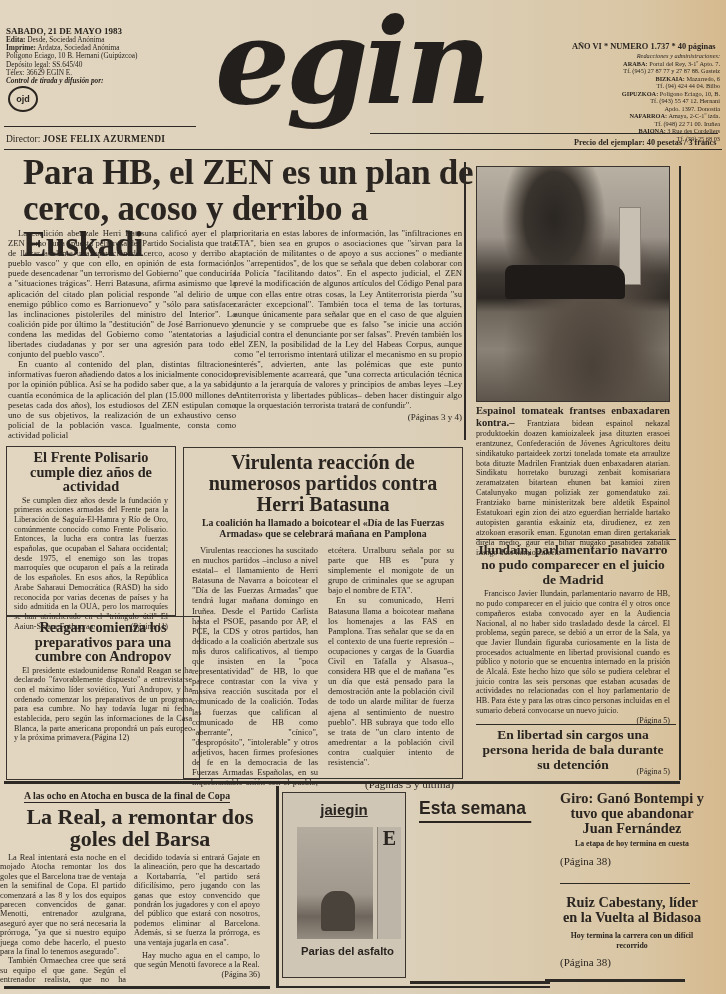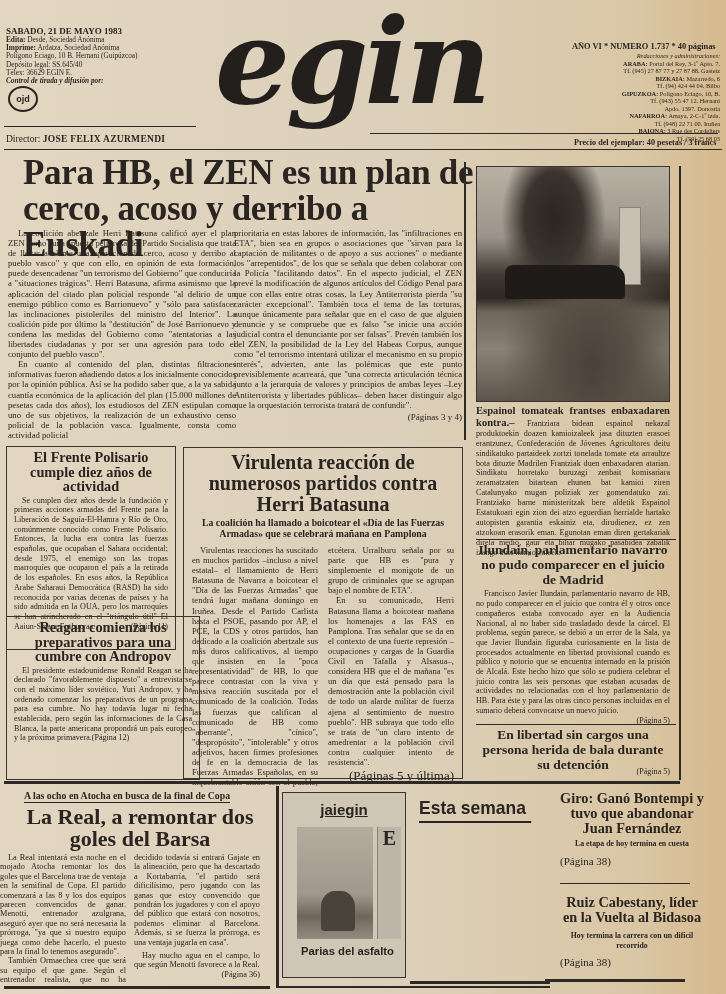--- a/index.html
+++ b/index.html
@@ -39,21 +39,21 @@
       radial-gradient(ellipse at 60% 85%, #4a4139 0%, #5a5046 25%, transparent 55%),
       linear-gradient(180deg, #b8b0a2 0%, #9c948a 30%, #403a34 46%, #2d2824 56%, #6e665b 62%, #8a8276 78%, #5d554b 100%);
   }
   .photo .car { position: absolute; left: 28px; top: 98px; width: 120px; height: 34px; background: #1f1b18; border-radius: 8px 14px 4px 4px; }
   .photo .gate { position: absolute; right: 28px; top: 40px; width: 22px; height: 78px; background: #c8c0b2; border: 1px solid #8a8276; }
   .caption { left: 476px; top: 405px; width: 194px; font-size: 8.1px; line-height: 9.9px; }
   .caption .cap-title { font-weight: bold; font-size: 10.6px; line-height: 11px; }
   
   .box { position: absolute; border: 1.2px solid #3a342e; }
   .box-head { font-weight: bold; text-align: center; }
-  .polis { left: 6px; top: 446px; width: 170px; height: 204px; padding: 3px 7px; }
+  .polis { left: 6px; top: 446px; width: 170px; height: 170px; padding: 3px 7px; }
   .reagan { left: 6px; top: 616px; width: 194px; height: 164px; padding: 3px 7px; }
   .virul { left: 183px; top: 447px; width: 280px; height: 332px; padding: 4px 8px; }
   .virul .sub { font-weight: bold; font-size: 9.8px; line-height: 11px; text-align: center; margin: 2px 0 6px 0; }
   .two-col { column-count: 2; column-gap: 10px; font-size: 8.5px; line-height: 10.1px; text-align: justify; }
   .ilund { left: 476px; top: 543px; width: 194px; }
   .ilund-head { font-weight: bold; font-size: 13.5px; line-height: 14.8px; text-align: center; }
   .libertad-head { left: 476px; top: 728px; width: 194px; font-weight: bold; font-size: 13.5px; line-height: 14.8px; text-align: center; }
   
   .kicker { left: 24px; top: 790px; font-size: 9.8px; font-weight: bold; border-bottom: 1px solid #2a2520; padding-bottom: 1px; }
   .real-head { left: 20px; top: 806px; width: 240px; font-weight: bold; font-size: 22px; line-height: 22px; text-align: center; }
@@ -154,21 +154,21 @@
     <span>El presidente estadounidense Ronald Reagan se ha declarado "favorablemente dispuesto" a entrevistarse con el máximo líder soviético, Yuri Andropov, y ha ordenado comenzar los preparativos de un programa para esa cumbre. No hay todavía lugar ni fecha establecida, pero según las informaciones de la Casa Blanca, la parte americana propondrá un país europeo y la próxima primavera.</span><span>(Página 12)</span>
   </p>
 </div>
 
 <div class="box virul">
   <div class="box-head" style="font-size:20px; line-height:21px;">Virulenta reacción de numerosos partidos contra Herri Batasuna</div>
   <div class="sub">La coalición ha llamado a boicotear el «Día de las Fuerzas Armadas» que se celebrará mañana en Pamplona</div>
   <div class="two-col">
     <p style="text-indent:8px;">Virulentas reacciones ha suscitado en muchos partidos –incluso a nivel estatal– el llamamiento de Herri Batasuna de Navarra a boicotear el "Día de las Fuerzas Armadas" que tendrá lugar mañana domingo en Iruñea. Desde el Partido Carlista hasta el PSOE, pasando por AP, el PCE, la CDS y otros partidos, han dedicado a la coalición abertzale sus más duros calificativos, al tiempo que insisten en la "poca representatividad" de HB, lo que parece contrastar con la viva y masiva reacción suscitada por el comunicado de la coalición. Todas las fuerzas que califican al comunicado de HB como "aberrante", "cínico", "despropósito", "intolerable" y otros adjetivos, hacen firmes profesiones de fe en la democracia de las Fuerzas Armadas Españolas, en su inquebrantable unión con el pueblo, etcétera. Urralburu señala por su parte que HB es "pura y simplemente el monigote de un grupo de criminales que se agrupan bajo el nombre de ETA".</p>
     <p style="text-indent:8px;">En su comunicado, Herri Batasuna llama a boicotear mañana los homenajes a las FAS en Pamplona. Tras señalar que se da en el contexto de una fuerte represión –ocupaciones y cargas de la Guardia Civil en Tafalla y Alsasua–, considera HB que el de mañana "es un día que está pensado para la demostración ante la población civil de todo un alarde militar de fuerza ajena al sentimiento de nuestro pueblo". HB subraya que todo ello se trata de "un claro intento de amedrentar a la población civil contra cualquier intento de resistencia".</p>
-    <p class="pg-ref" style="font-size:13px; margin-top:4px;">(Páginas 5 y última)</p>
+    <p class="pg-ref" style="font-size:11px; margin-top:12px;">(Páginas 5 y última)</p>
   </div>
 </div>
 
 <div class="abs ilund">
   <div class="ilund-head">Ilundain, parlamentario navarro no pudo comparecer en el juicio de Madrid</div>
   <p class="just" style="font-size:8.1px; line-height:9.7px; text-indent:8px; margin-top:2px;">Francisco Javier Ilundain, parlamentario navarro de HB, no pudo comparecer en el juicio que contra él y otros once compañeros estaba convocado ayer en la Audiencia Nacional, al no haber sido trasladado desde la cárcel. El problema, según parece, se debió a un error de la Sala, ya que Javier Ilundain figuraba curiosamente en la lista de procesados actualmente en libertad provisional cuando es público y notorio que se encuentra internado en la prisión de Alcalá. Este hecho hizo que sólo se pudiera celebrar el juicio contra las seis personas que estaban acusadas de actividades no relacionadas con el hoy parlamentario de HB. Para éste y para las otras cinco personas incluidas en el sumario deberá convocarse un nuevo juicio.</p>
   <p class="pg-ref" style="font-size:8.1px;">(Página 5)</p>
 </div>
 <div class="hr" style="left:476px; top:724px; width:200px; height:1px;"></div>
 <div class="abs libertad-head">En libertad sin cargos una persona herida de bala durante su detención</div>

